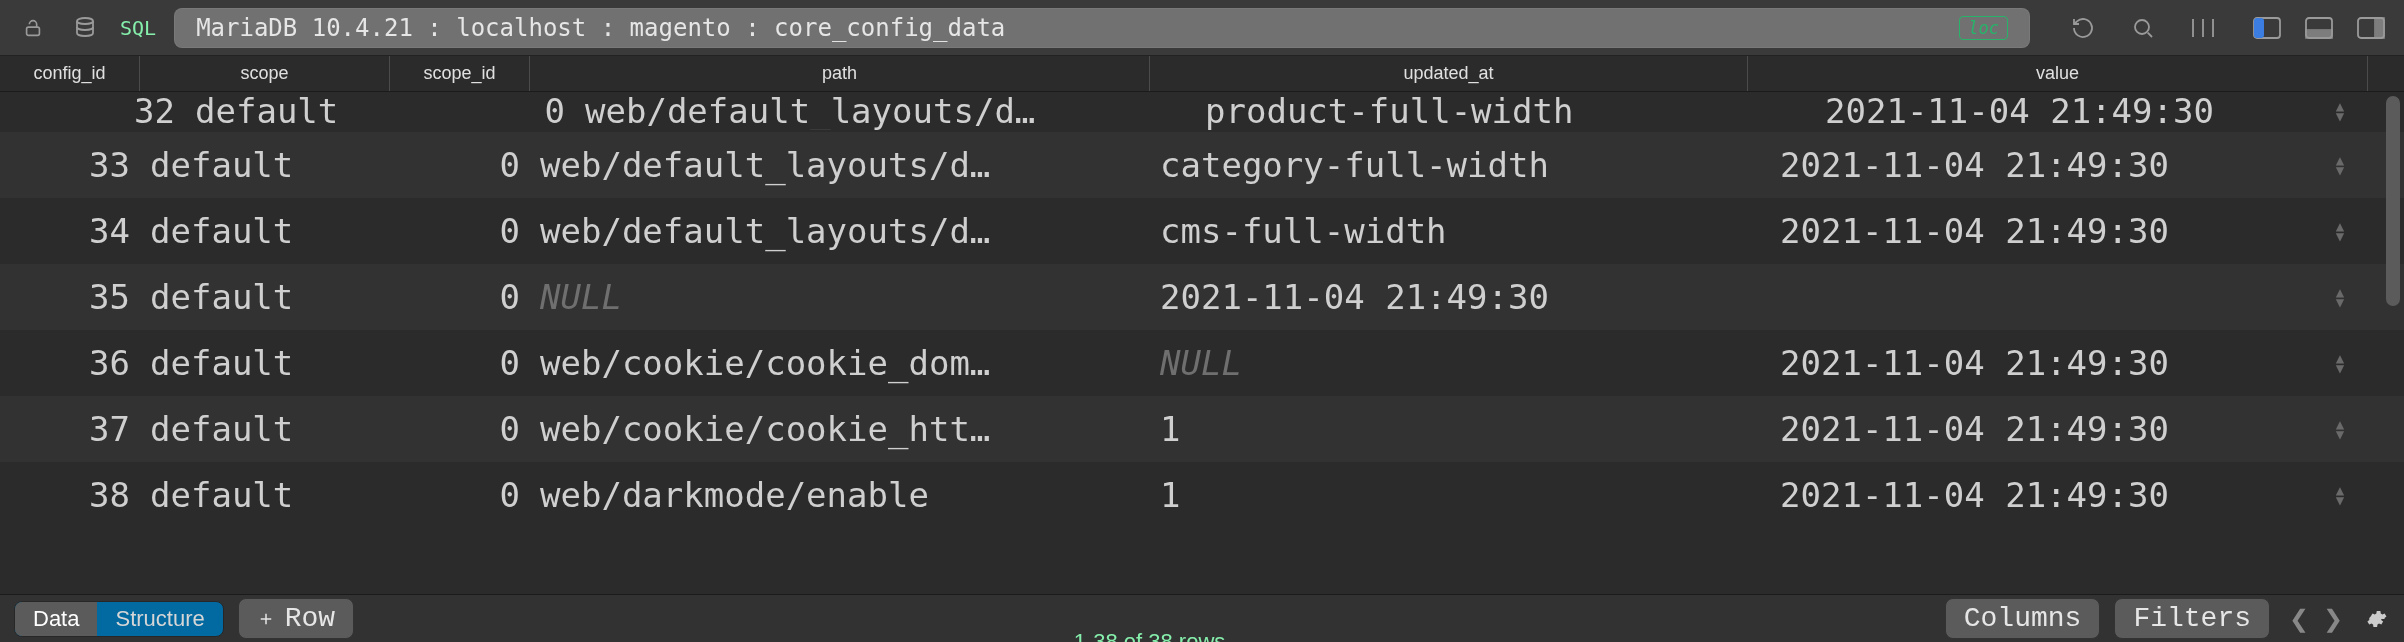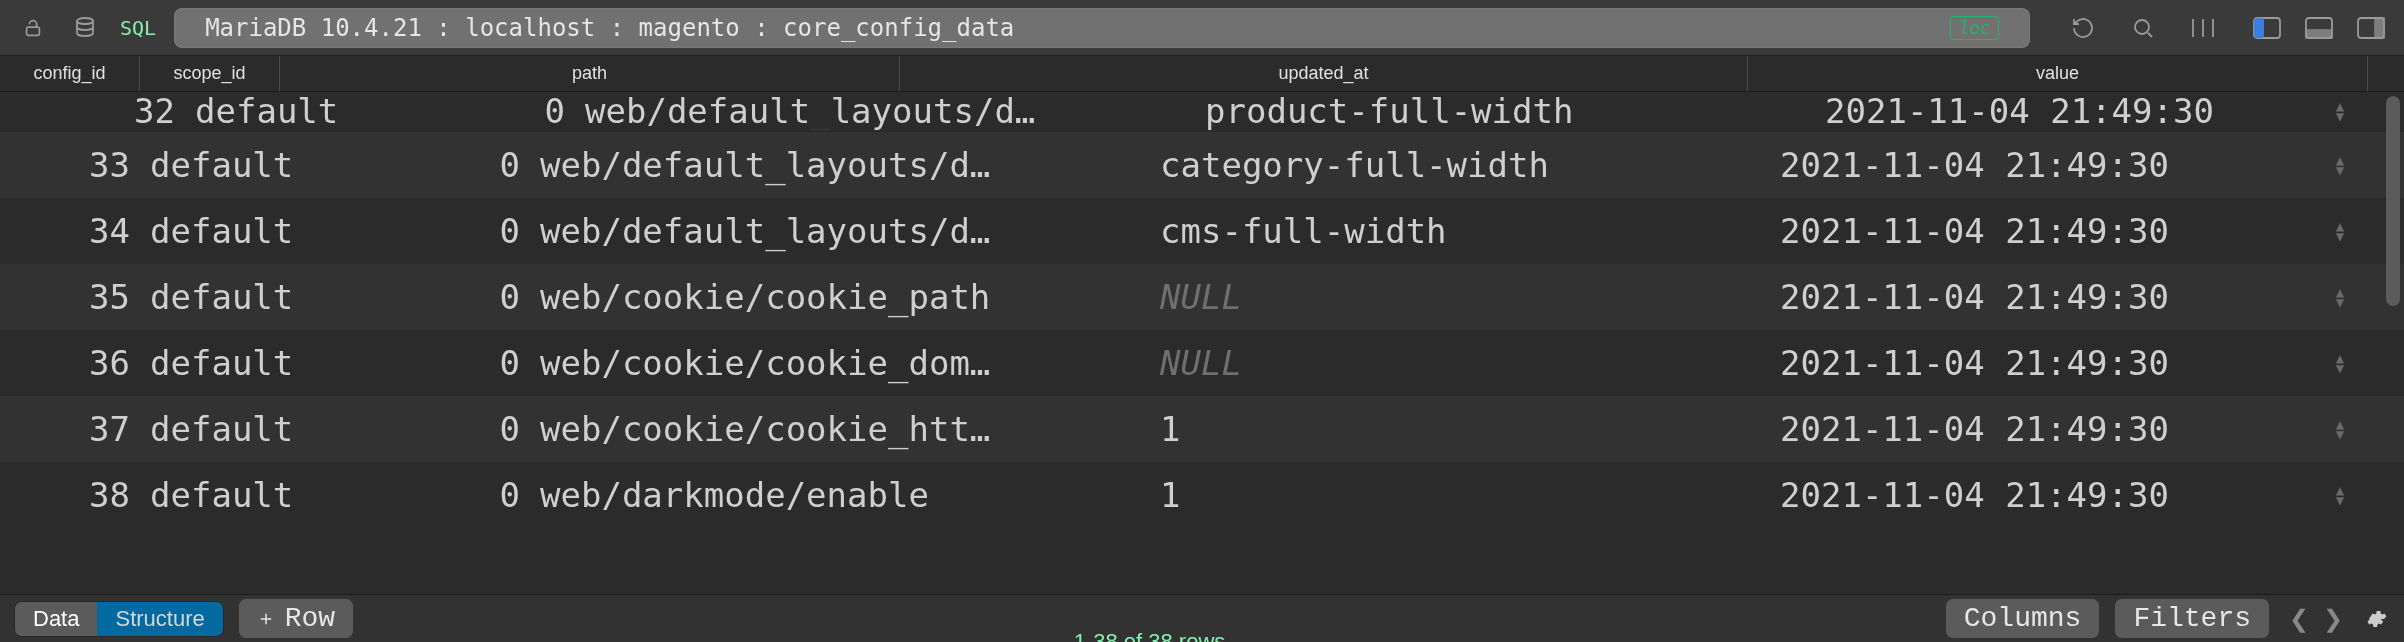--- a/index.html
+++ b/index.html
@@ -34,21 +34,21 @@
       font-family: ui-monospace, Menlo, Consolas, monospace;
       margin-left: 0;
     }
     .breadcrumb-bar {
       flex: 1;
       height: 40px;
       background: #717171;
       border-radius: 8px;
       display: flex;
       align-items: center;
-      padding: 0 31px;
+      padding: 0 22px;
       gap: 10px;
       box-shadow: inset 0 0 0 1px rgba(255,255,255,0.06);
     }
     .breadcrumb-text {
       color: #e6e6e6;
       font-size: 24px;
       font-family: ui-monospace, Menlo, Consolas, monospace;
       white-space: nowrap;
       overflow: hidden;
       text-overflow: ellipsis;
@@ -285,20 +285,23 @@
         <rect x="18" y="1" width="9" height="20" fill="currentColor" opacity="0.7"></rect>
       </svg>
     </div>
   </div>
 </div>
 
 <div class="col-headers">
   <div class="hcell w-config_id">
       <span>config_id</span>
     </div>
+  <div class="hcell w-scope">
+      <span>scope</span>
+    </div>
   <div class="hcell w-scope_id">
       <span>scope_id</span>
     </div>
   <div class="hcell w-path">
       <span>path</span>
     </div>
   <div class="hcell w-updated_at">
       <span>updated_at</span>
     </div>
   <div class="hcell w-value">
@@ -351,21 +354,20 @@
       <span style="flex:1">2021-11-04 21:49:30</span>
       <span class="stepper">▲<br>▼</span>
     </div>
     <div class="cell w-gutter"></div>
   </div>
 
   <div class="row">
     <div class="cell num w-config_id">35</div>
     <div class="cell w-scope">default</div>
     <div class="cell num w-scope_id">0</div>
-    <div class="cell w-path">web/cookie/cookie_path</div>
     <div class="cell w-value">
         <span class="null">NULL</span>
       </div>
     <div class="cell w-updated_at">
       <span style="flex:1">2021-11-04 21:49:30</span>
       <span class="stepper">▲<br>▼</span>
     </div>
     <div class="cell w-gutter"></div>
   </div>
 

